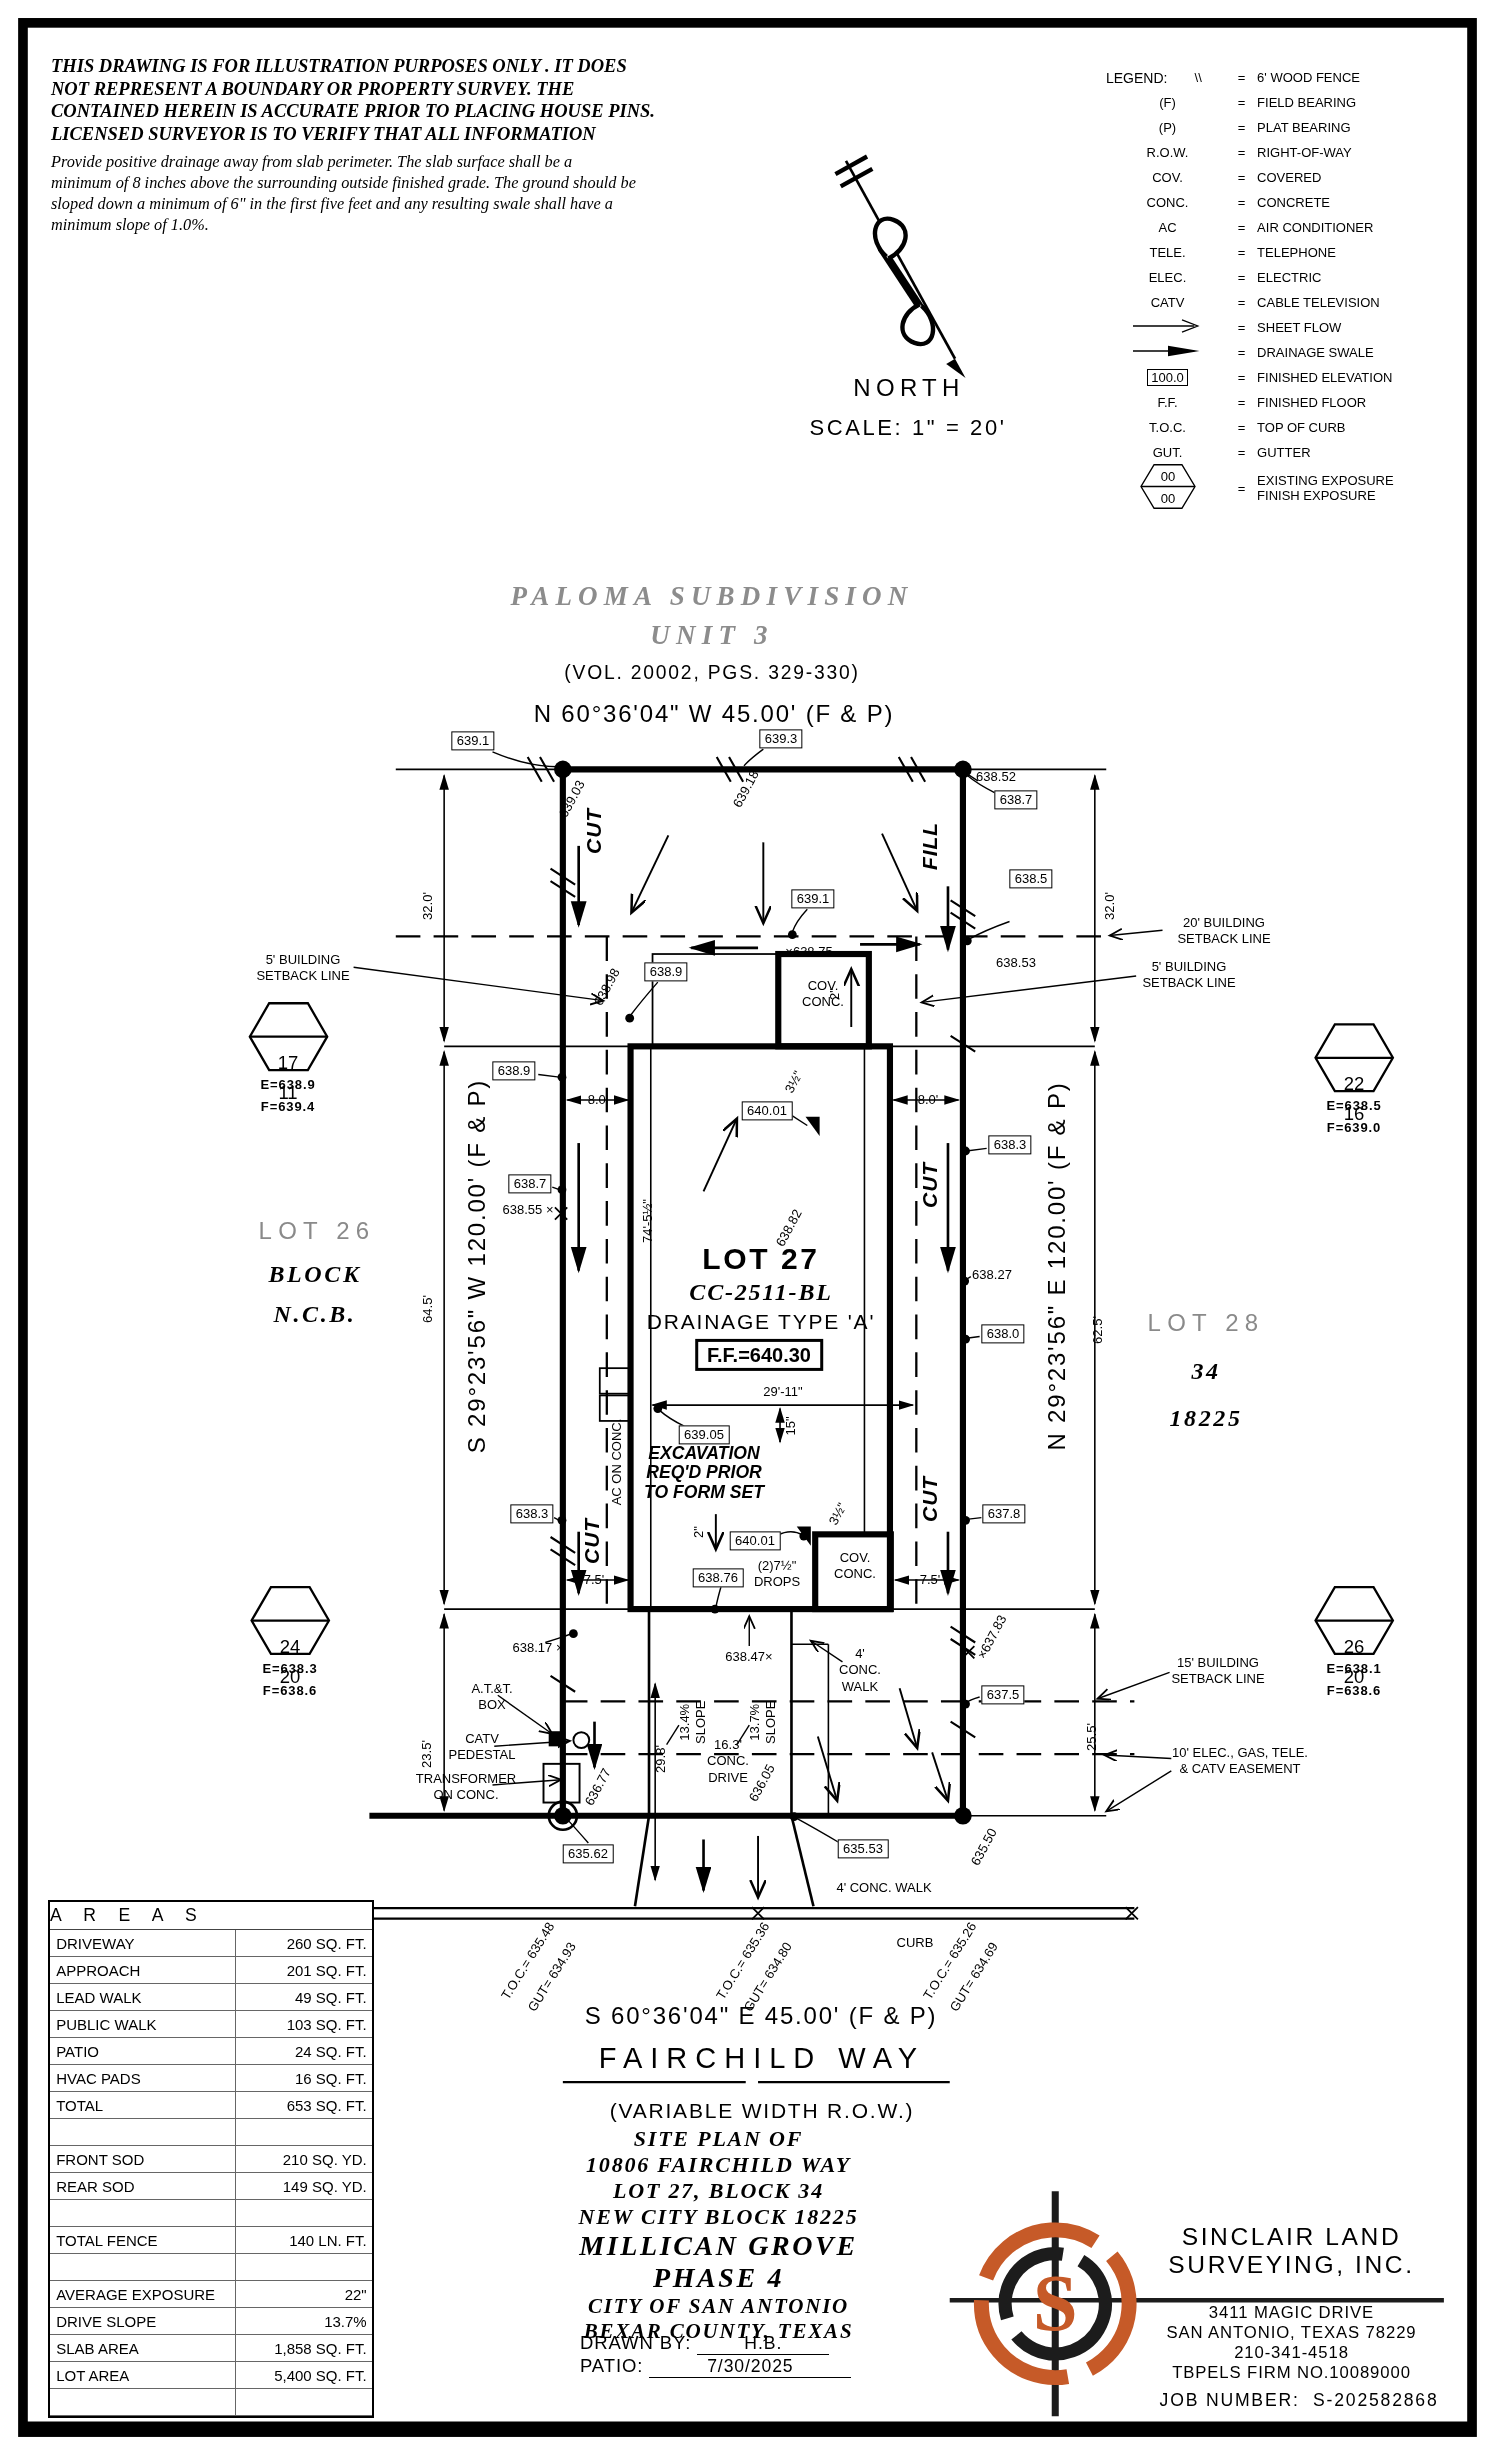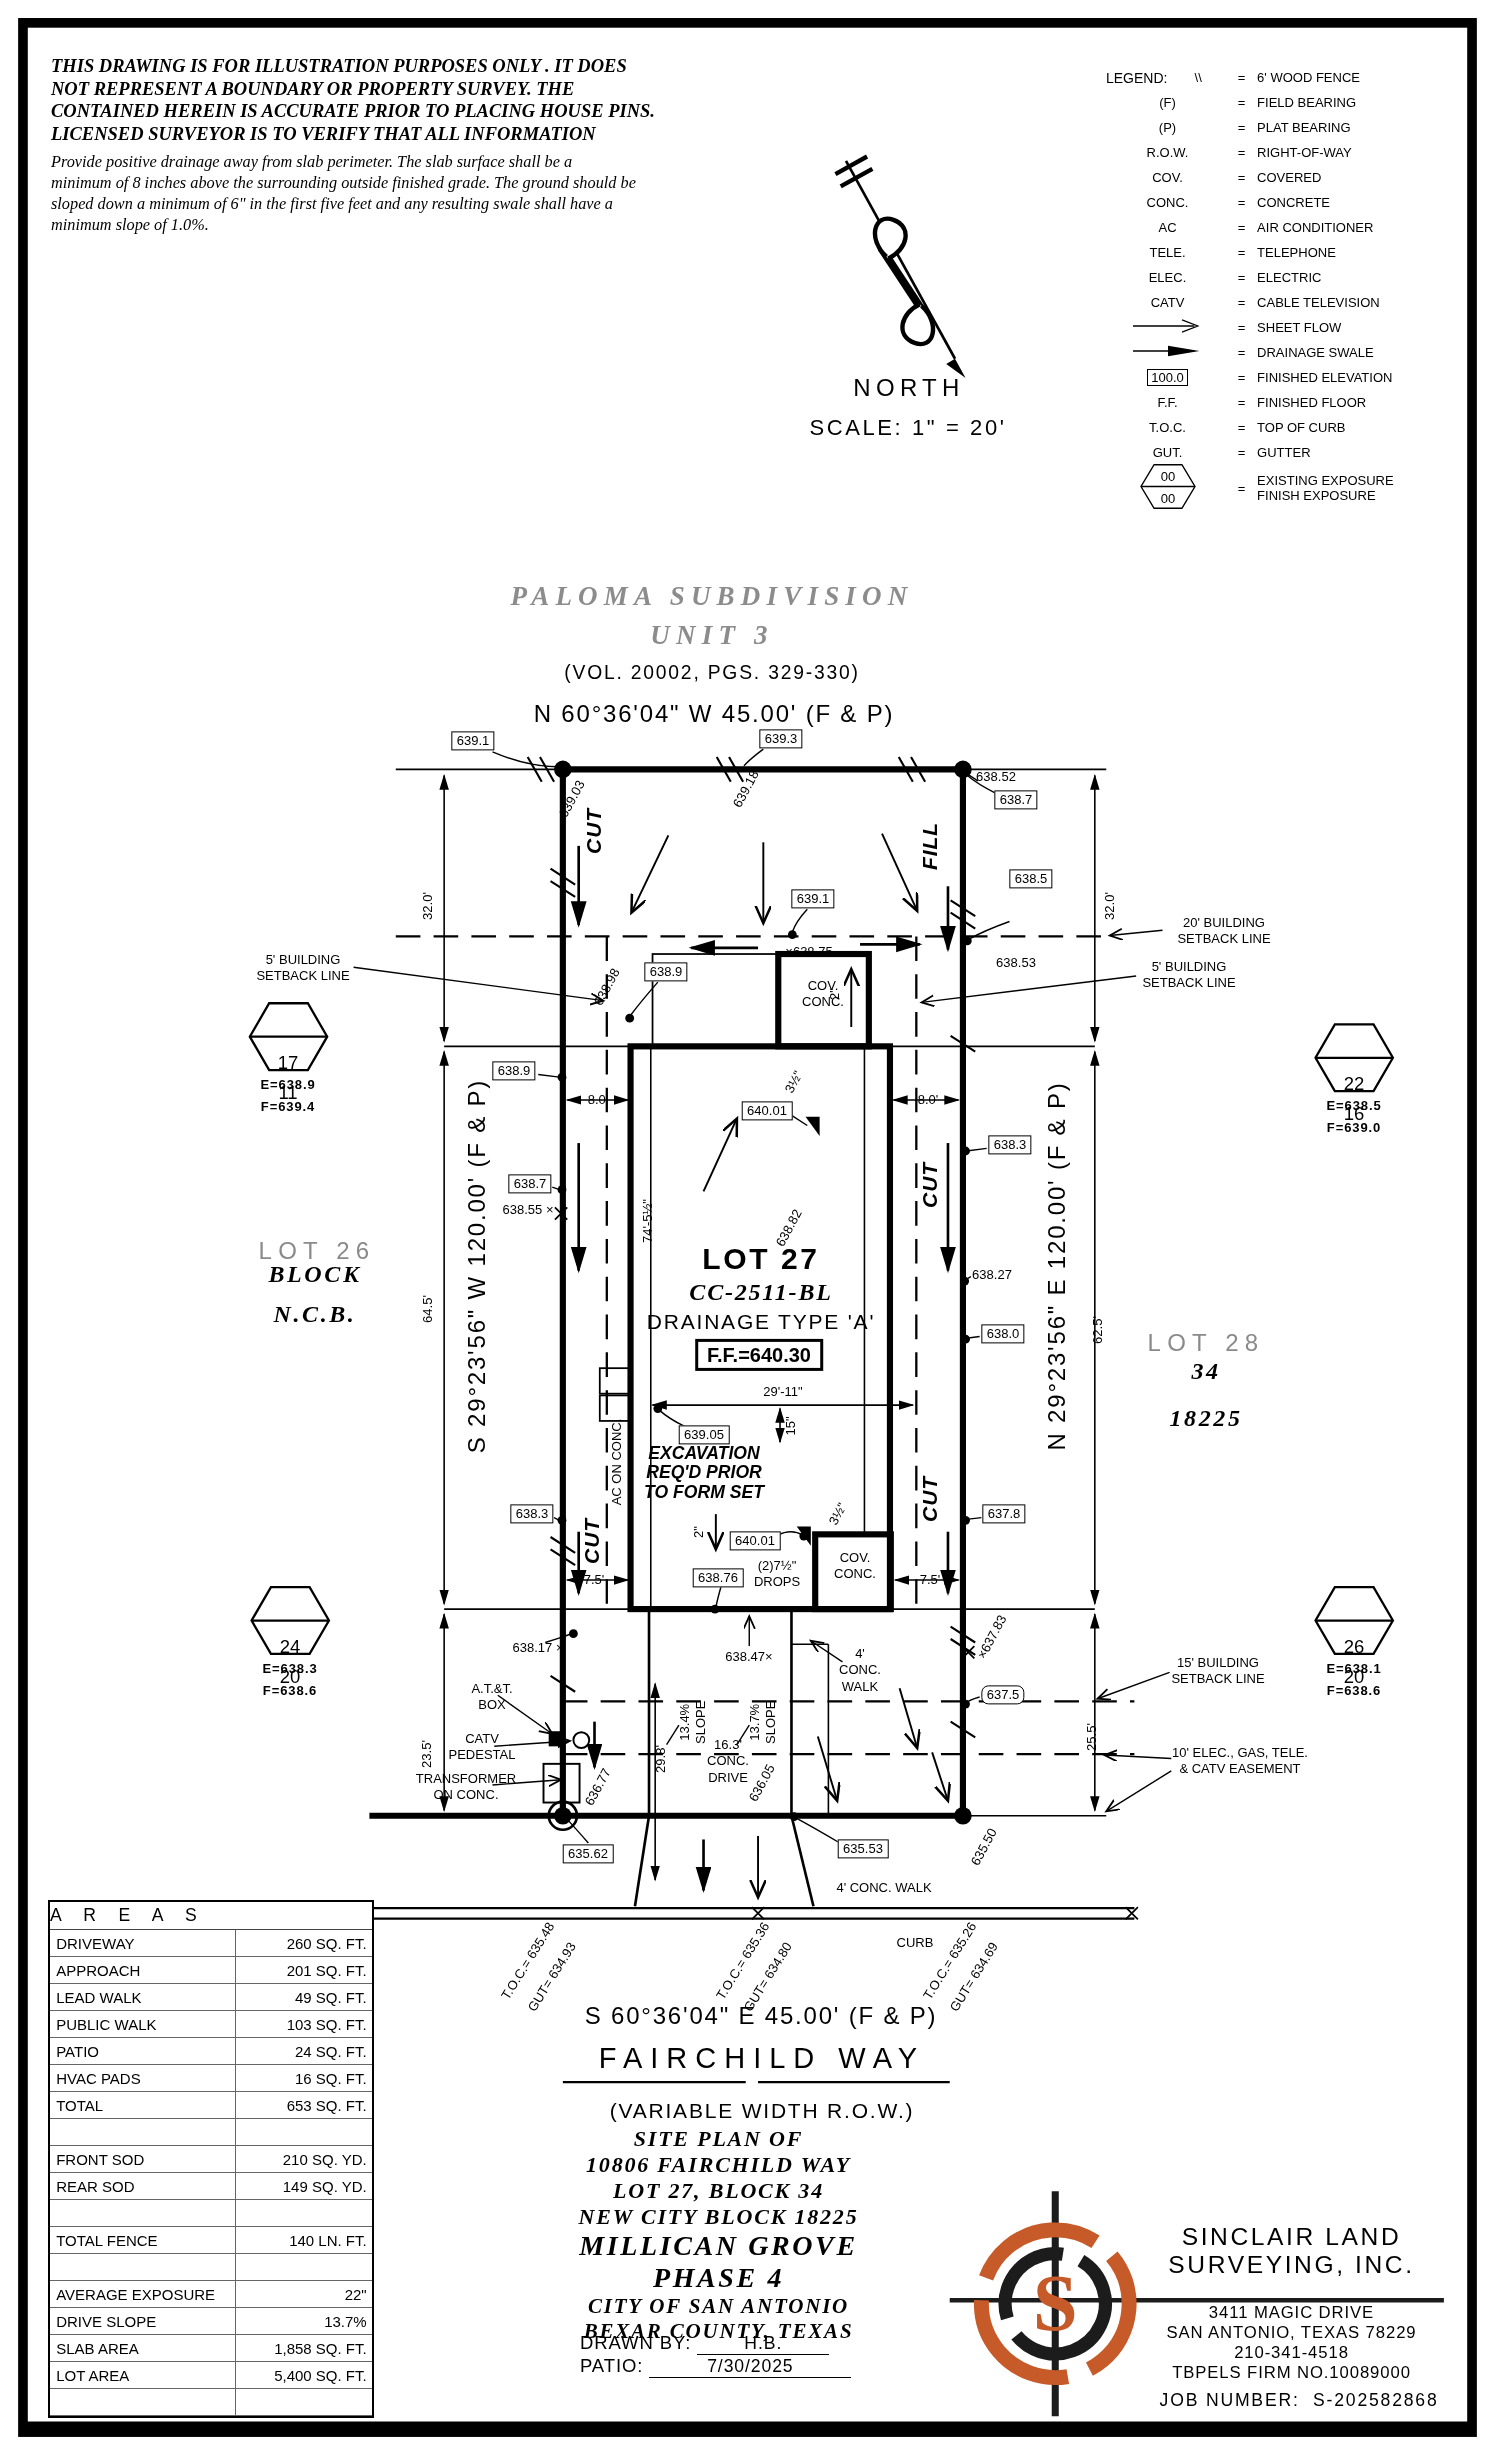--- a/index.html
+++ b/index.html
@@ -9,21 +9,21 @@
   .lbl.box{border:1.4px solid #000;background:#fff;padding:1.8px 4.4px;font-size:13px;}
   .lbl.ff{border:3.1px solid #000;background:#fff;padding:2.6px 8.8px;font-size:20px;font-weight:bold;}
   .lbl.dim{font-size:13px;}
   .lbl.brg{font-size:24px;letter-spacing:1.8px;}
   .lbl.subt{font-family:"Liberation Serif",serif;font-style:italic;color:#8c8c8c;font-size:27px;letter-spacing:6.2px;font-weight:bold;}
   .lbl.vol{font-size:19.3px;letter-spacing:1.8px;}
   .lbl.street{font-size:29px;letter-spacing:8px;}
   .lbl.row{font-size:21px;letter-spacing:1.8px;}
   .lbl.north{font-size:24px;letter-spacing:5.3px;}
   .lbl.scale{font-size:22px;letter-spacing:2.6px;}
-  .lbl.lot{font-size:24px;letter-spacing:6.2px;color:#8a8a8a;margin-top:20px;}
+  .lbl.lot{font-size:24px;letter-spacing:6.2px;color:#8a8a8a;}
   .lbl.lotb{font-family:"Liberation Serif",serif;font-style:italic;font-size:24px;font-weight:bold;letter-spacing:2.6px;}
   .lbl.lot27{font-size:30px;font-weight:bold;letter-spacing:2.6px;}
   .lbl.cc{font-family:"Liberation Serif",serif;font-style:italic;font-weight:bold;font-size:24px;letter-spacing:1.8px;}
   .lbl.dra{font-size:21px;letter-spacing:1.8px;}
   .lbl.hexn{font-size:18.5px;margin-top:40px;}
   .lbl.ef{font-size:13px;font-weight:600;letter-spacing:0.9px;}
   .lbl.cut{font-size:21px;font-weight:bold;font-style:italic;letter-spacing:0.9px;}
   .callout{position:absolute;transform:translate(-50%,0);text-align:center;font-size:13px;line-height:1.25;white-space:nowrap;}
   .callout.exc{font-size:17.6px;font-weight:bold;font-style:italic;line-height:1.1;}
   .disc{position:absolute;left:51px;top:55px;width:739px;}
@@ -353,21 +353,21 @@
       <div class="lbl" style="left: 617px; top: 1462px; transform: translate(-50%, -50%) rotate(-90deg);">AC ON CONC.</div>
       <div class="lbl" style="left: 699px; top: 1532px; transform: translate(-50%, -50%) rotate(-90deg);">2"</div>
       <div class="lbl box" style="left: 755px; top: 1541px;">640.01</div>
       <div class="lbl box" style="left: 718px; top: 1578px;">638.76</div>
       <div class="lbl" style="left: 838px; top: 1514px; transform: translate(-50%, -50%) rotate(-62deg);">3½"</div>
       <div class="lbl dim" style="left: 594px; top: 1580px;">7.5'</div>
       <div class="lbl dim" style="left: 930px; top: 1580px;">7.5'</div>
       <div class="lbl" style="left: 749px; top: 1657px;">638.47×</div>
       <div class="lbl" style="left: 538px; top: 1648px;">638.17 ×</div>
       <div class="lbl" style="left: 992px; top: 1637px; transform: translate(-50%, -50%) rotate(-62deg);">×637.83</div>
-      <div class="lbl box" style="left: 1003px; top: 1695px; border-radius: 7px;">637.5</div>
+      <div class="lbl box" style="left: 1003px; top: 1695px;">637.5</div>
       <div class="lbl dim" style="left: 427px; top: 1754px; transform: translate(-50%, -50%) rotate(-90deg);">23.5'</div>
       <div class="lbl dim" style="left: 1092px; top: 1737px; transform: translate(-50%, -50%) rotate(-90deg);">25.5'</div>
       <div class="lbl dim" style="left: 428px; top: 1309px; transform: translate(-50%, -50%) rotate(-90deg);">64.5'</div>
       <div class="lbl dim" style="left: 1098px; top: 1330px; transform: translate(-50%, -50%) rotate(-90deg);">62.5'</div>
       <div class="lbl dim" style="left: 661px; top: 1759px; transform: translate(-50%, -50%) rotate(-90deg);">29.8'</div>
       <div class="lbl" style="left: 598px; top: 1787px; transform: translate(-50%, -50%) rotate(-62deg);">636.77</div>
       <div class="lbl" style="left: 762px; top: 1783px; transform: translate(-50%, -50%) rotate(-62deg);">636.05</div>
       <div class="lbl" style="left: 984px; top: 1847px; transform: translate(-50%, -50%) rotate(-62deg);">635.50</div>
       <div class="lbl box" style="left: 588px; top: 1854px;">635.62</div>
       <div class="lbl box" style="left: 863px; top: 1849px;">635.53</div>

